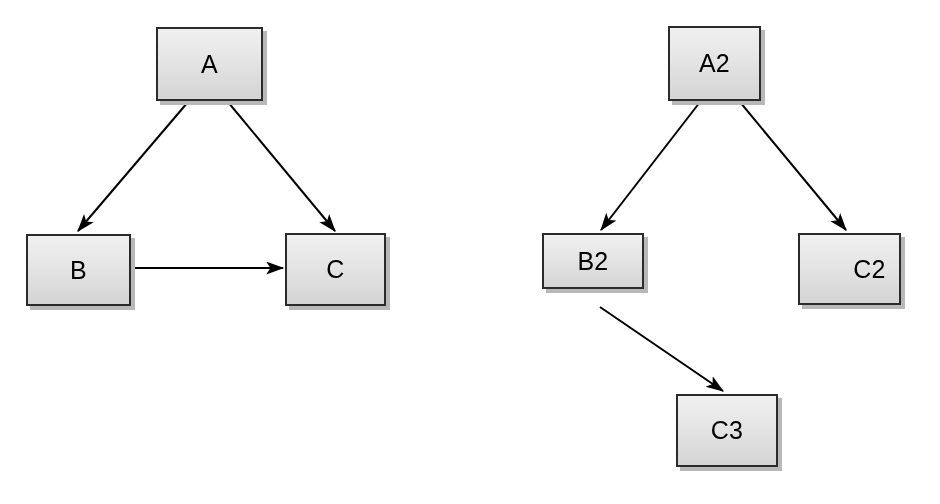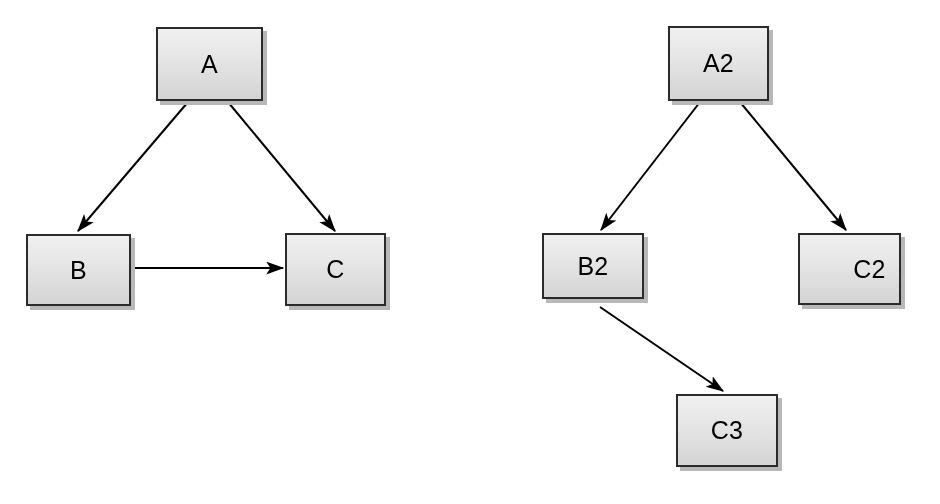--- a/index.html
+++ b/index.html
@@ -70,24 +70,24 @@
   <div id="nodes-group">
       <div class="node" style="left: 156px; top: 27px; width: 107px; height: 74px; border-color: rgb(43, 43, 43); background: linear-gradient(rgb(240, 240, 240) 0%, rgb(230, 230, 230) 40%, rgb(212, 212, 212) 100%); box-shadow: rgb(184, 184, 184) 4px 4px 0px 0px;">
         <span class="node-label" style="color: rgb(0, 0, 0);">A</span>
       </div>
       <div class="node" style="left: 26px; top: 234px; width: 105px; height: 72px; border-color: rgb(43, 43, 43); background: linear-gradient(rgb(240, 240, 240) 0%, rgb(230, 230, 230) 40%, rgb(212, 212, 212) 100%); box-shadow: rgb(184, 184, 184) 4px 4px 0px 0px;">
         <span class="node-label" style="color: rgb(0, 0, 0);">B</span>
       </div>
       <div class="node" style="left: 285px; top: 233px; width: 101px; height: 73px; border-color: rgb(43, 43, 43); background: linear-gradient(rgb(240, 240, 240) 0%, rgb(230, 230, 230) 40%, rgb(212, 212, 212) 100%); box-shadow: rgb(184, 184, 184) 4px 4px 0px 0px;">
         <span class="node-label" style="color: rgb(0, 0, 0);">C</span>
       </div>
-      <div class="node" style="left: 668px; top: 26px; width: 101px; height: 75px; border-color: rgb(43, 43, 43); background: linear-gradient(rgb(240, 240, 240) 0%, rgb(230, 230, 230) 40%, rgb(212, 212, 212) 100%); box-shadow: rgb(184, 184, 184) 4px 4px 0px 0px;">
+      <div class="node" style="left: 668px; top: 26px; width: 93px; height: 75px; border-color: rgb(43, 43, 43); background: linear-gradient(rgb(240, 240, 240) 0%, rgb(230, 230, 230) 40%, rgb(212, 212, 212) 100%); box-shadow: rgb(184, 184, 184) 4px 4px 0px 0px;">
         <span class="node-label" style="color: rgb(0, 0, 0);">A2</span>
       </div>
-      <div class="node" style="left: 542px; top: 233px; width: 102px; height: 66px; border-color: rgb(43, 43, 43); background: linear-gradient(rgb(240, 240, 240) 0%, rgb(230, 230, 230) 40%, rgb(212, 212, 212) 100%); box-shadow: rgb(184, 184, 184) 4px 4px 0px 0px; text-align: right;">
+      <div class="node" style="left: 542px; top: 233px; width: 102px; height: 56px; border-color: rgb(43, 43, 43); background: linear-gradient(rgb(240, 240, 240) 0%, rgb(230, 230, 230) 40%, rgb(212, 212, 212) 100%); box-shadow: rgb(184, 184, 184) 4px 4px 0px 0px; text-align: right;">
         <span class="node-label" style="color: rgb(0, 0, 0);">B2</span>
       </div>
       <div class="node" style="left: 798px; top: 233px; width: 103px; height: 72px; border-color: rgb(43, 43, 43); background: linear-gradient(rgb(240, 240, 240) 0%, rgb(230, 230, 230) 40%, rgb(212, 212, 212) 100%); box-shadow: rgb(184, 184, 184) 4px 4px 0px 0px;">
         <span class="node-label" style="color: rgb(0, 0, 0); margin-left: 40px;">C2</span>
       </div>
       <div class="node" style="left: 676px; top: 394px; width: 102px; height: 73px; border-color: rgb(43, 43, 43); background: linear-gradient(rgb(240, 240, 240) 0%, rgb(230, 230, 230) 40%, rgb(212, 212, 212) 100%); box-shadow: rgb(184, 184, 184) 4px 4px 0px 0px; text-align: right;">
         <span class="node-label" style="color: rgb(0, 0, 0);">C3</span>
       </div>
     </div>
 

